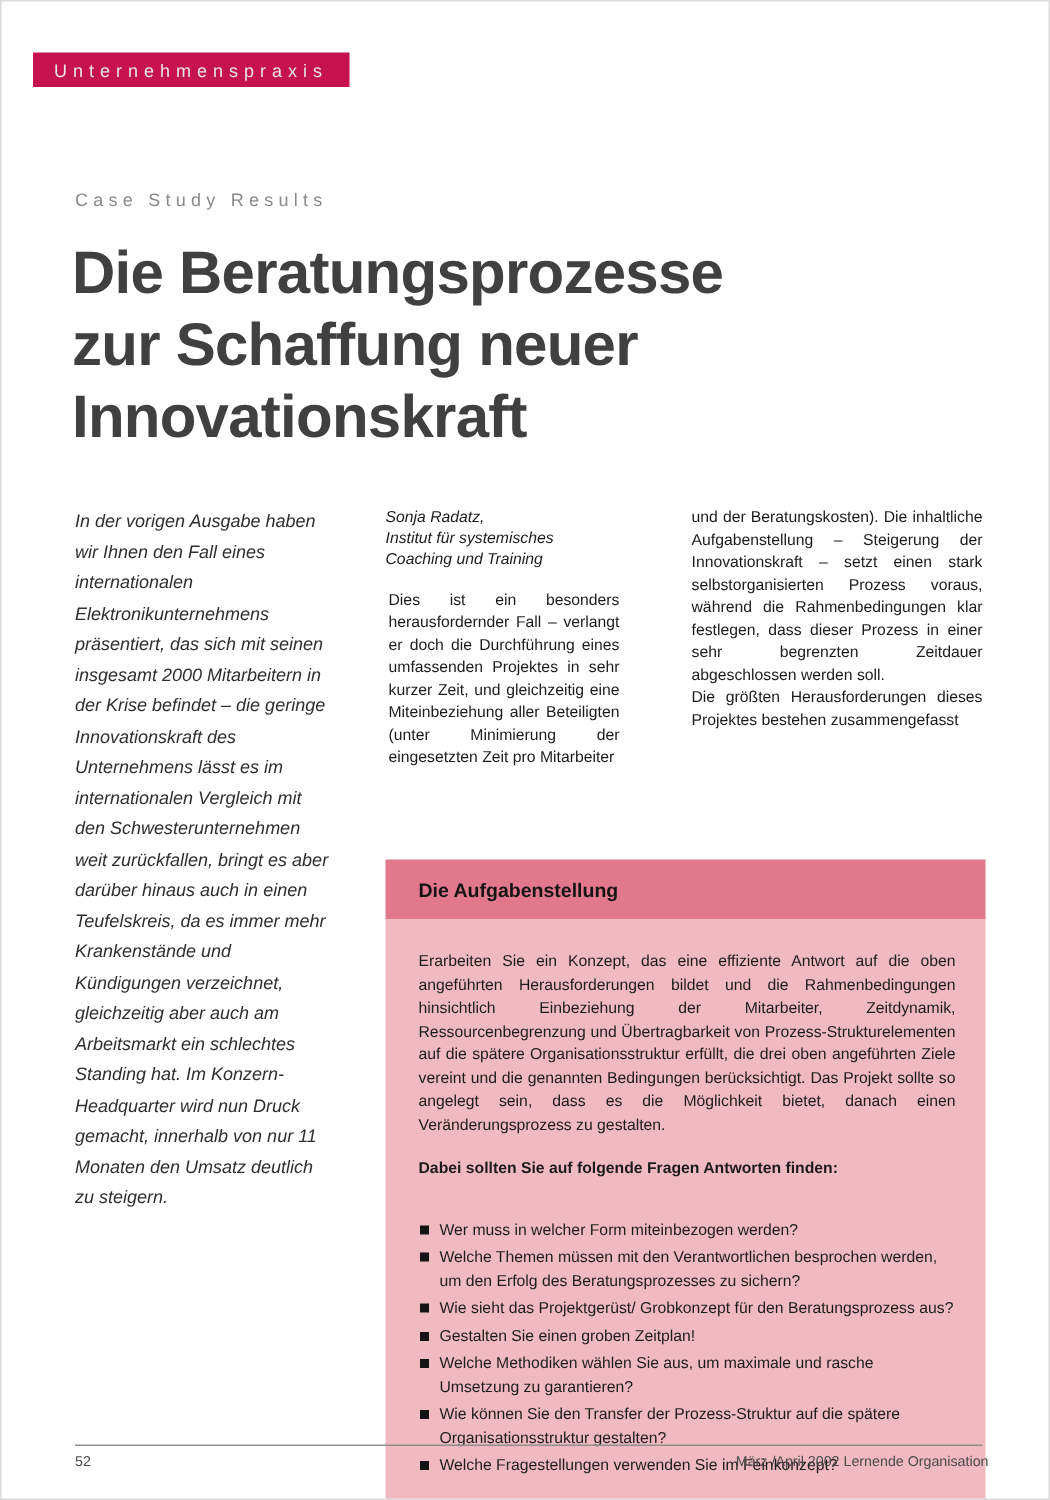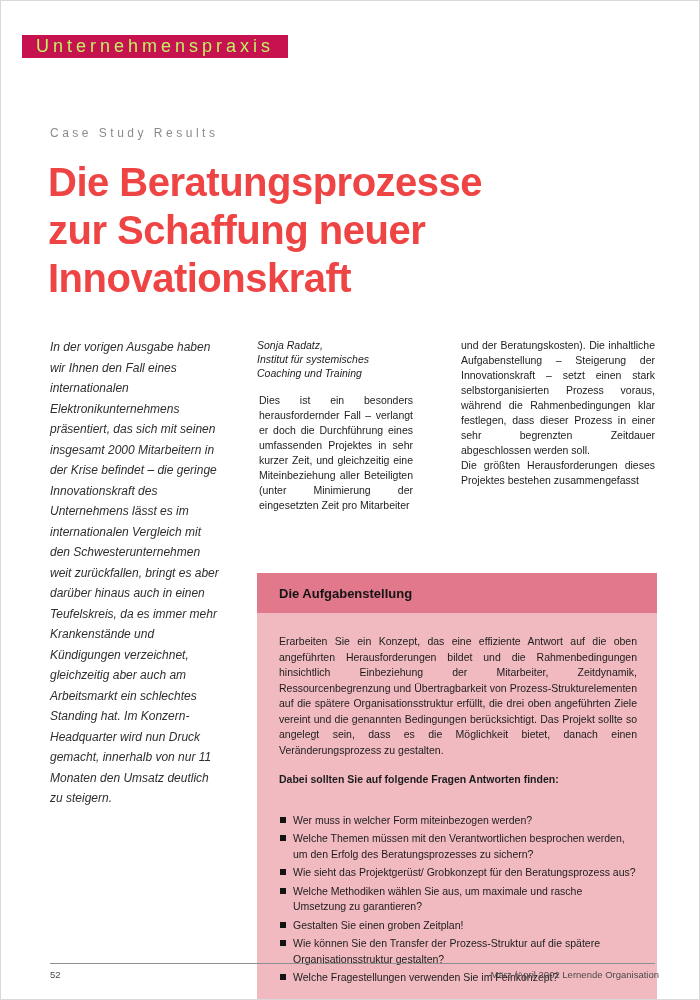--- a/index.html
+++ b/index.html
@@ -6,35 +6,35 @@
   .page {
     position:relative; width:700px; height:1000px; margin:0 auto;
     background:#ffffff; border:1px solid #d9d9d9; box-sizing:border-box;
     font-family:"Liberation Sans", sans-serif; color:#1c1c1c;
     overflow:hidden;
   }
 
   
   .banner {
     position:absolute; left:21px; top:34px; height:23px;
-    background:#c6134f; color:#bef264;
+    background:#c6134f; color:#e5e5e5;
     display:flex; align-items:center;
-    padding:0 14px; font-size:18px; letter-spacing:4px; white-space:nowrap;
+    padding:0 14px; font-size:12px; letter-spacing:4px; white-space:nowrap;
   }
 
   
   .kicker {
     position:absolute; left:49px; top:125px;
     font-size:12px; letter-spacing:3.5px; color:#8a8a8a; white-space:nowrap;
   }
 
   
   .headline {
     position:absolute; left:47px; top:157px; width:600px;
-    font-size:40px; line-height:48px; font-weight:700; color:#ef4444;
+    font-size:40px; line-height:48px; font-weight:700; color:#404040;
     letter-spacing:-0.5px;
   }
 
   
   .intro {
     position:absolute; left:49px; top:336px; width:170px;
     font-style:italic; font-size:12px; line-height:20.5px; color:#2f2f2f;
     text-align:left; hyphens:auto;
   }
 
@@ -134,25 +134,25 @@
         <li class="q">
           <span class="bullet"></span>
           <span class="qtext">Welche Themen müssen mit den Verantwortlichen besprochen werden, um den Erfolg des Beratungsprozesses zu sichern?</span>
         </li>
         <li class="q">
           <span class="bullet"></span>
           <span class="qtext">Wie sieht das Projektgerüst/ Grobkonzept für den Beratungsprozess aus?</span>
         </li>
         <li class="q">
           <span class="bullet"></span>
-          <span class="qtext">Welche Methodiken wählen Sie aus, um maximale und rasche Umsetzung zu garantieren?</span>
+          <span class="qtext">Gestalten Sie einen groben Zeitplan!</span>
         </li>
         <li class="q">
           <span class="bullet"></span>
-          <span class="qtext">Gestalten Sie einen groben Zeitplan!</span>
+          <span class="qtext">Welche Methodiken wählen Sie aus, um maximale und rasche Umsetzung zu garantieren?</span>
         </li>
         <li class="q">
           <span class="bullet"></span>
           <span class="qtext">Wie können Sie den Transfer der Prozess-Struktur auf die spätere Organisationsstruktur gestalten?</span>
         </li>
         <li class="q">
           <span class="bullet"></span>
           <span class="qtext">Welche Fragestellungen verwenden Sie im Feinkonzept?</span>
         </li>
       </ul>

